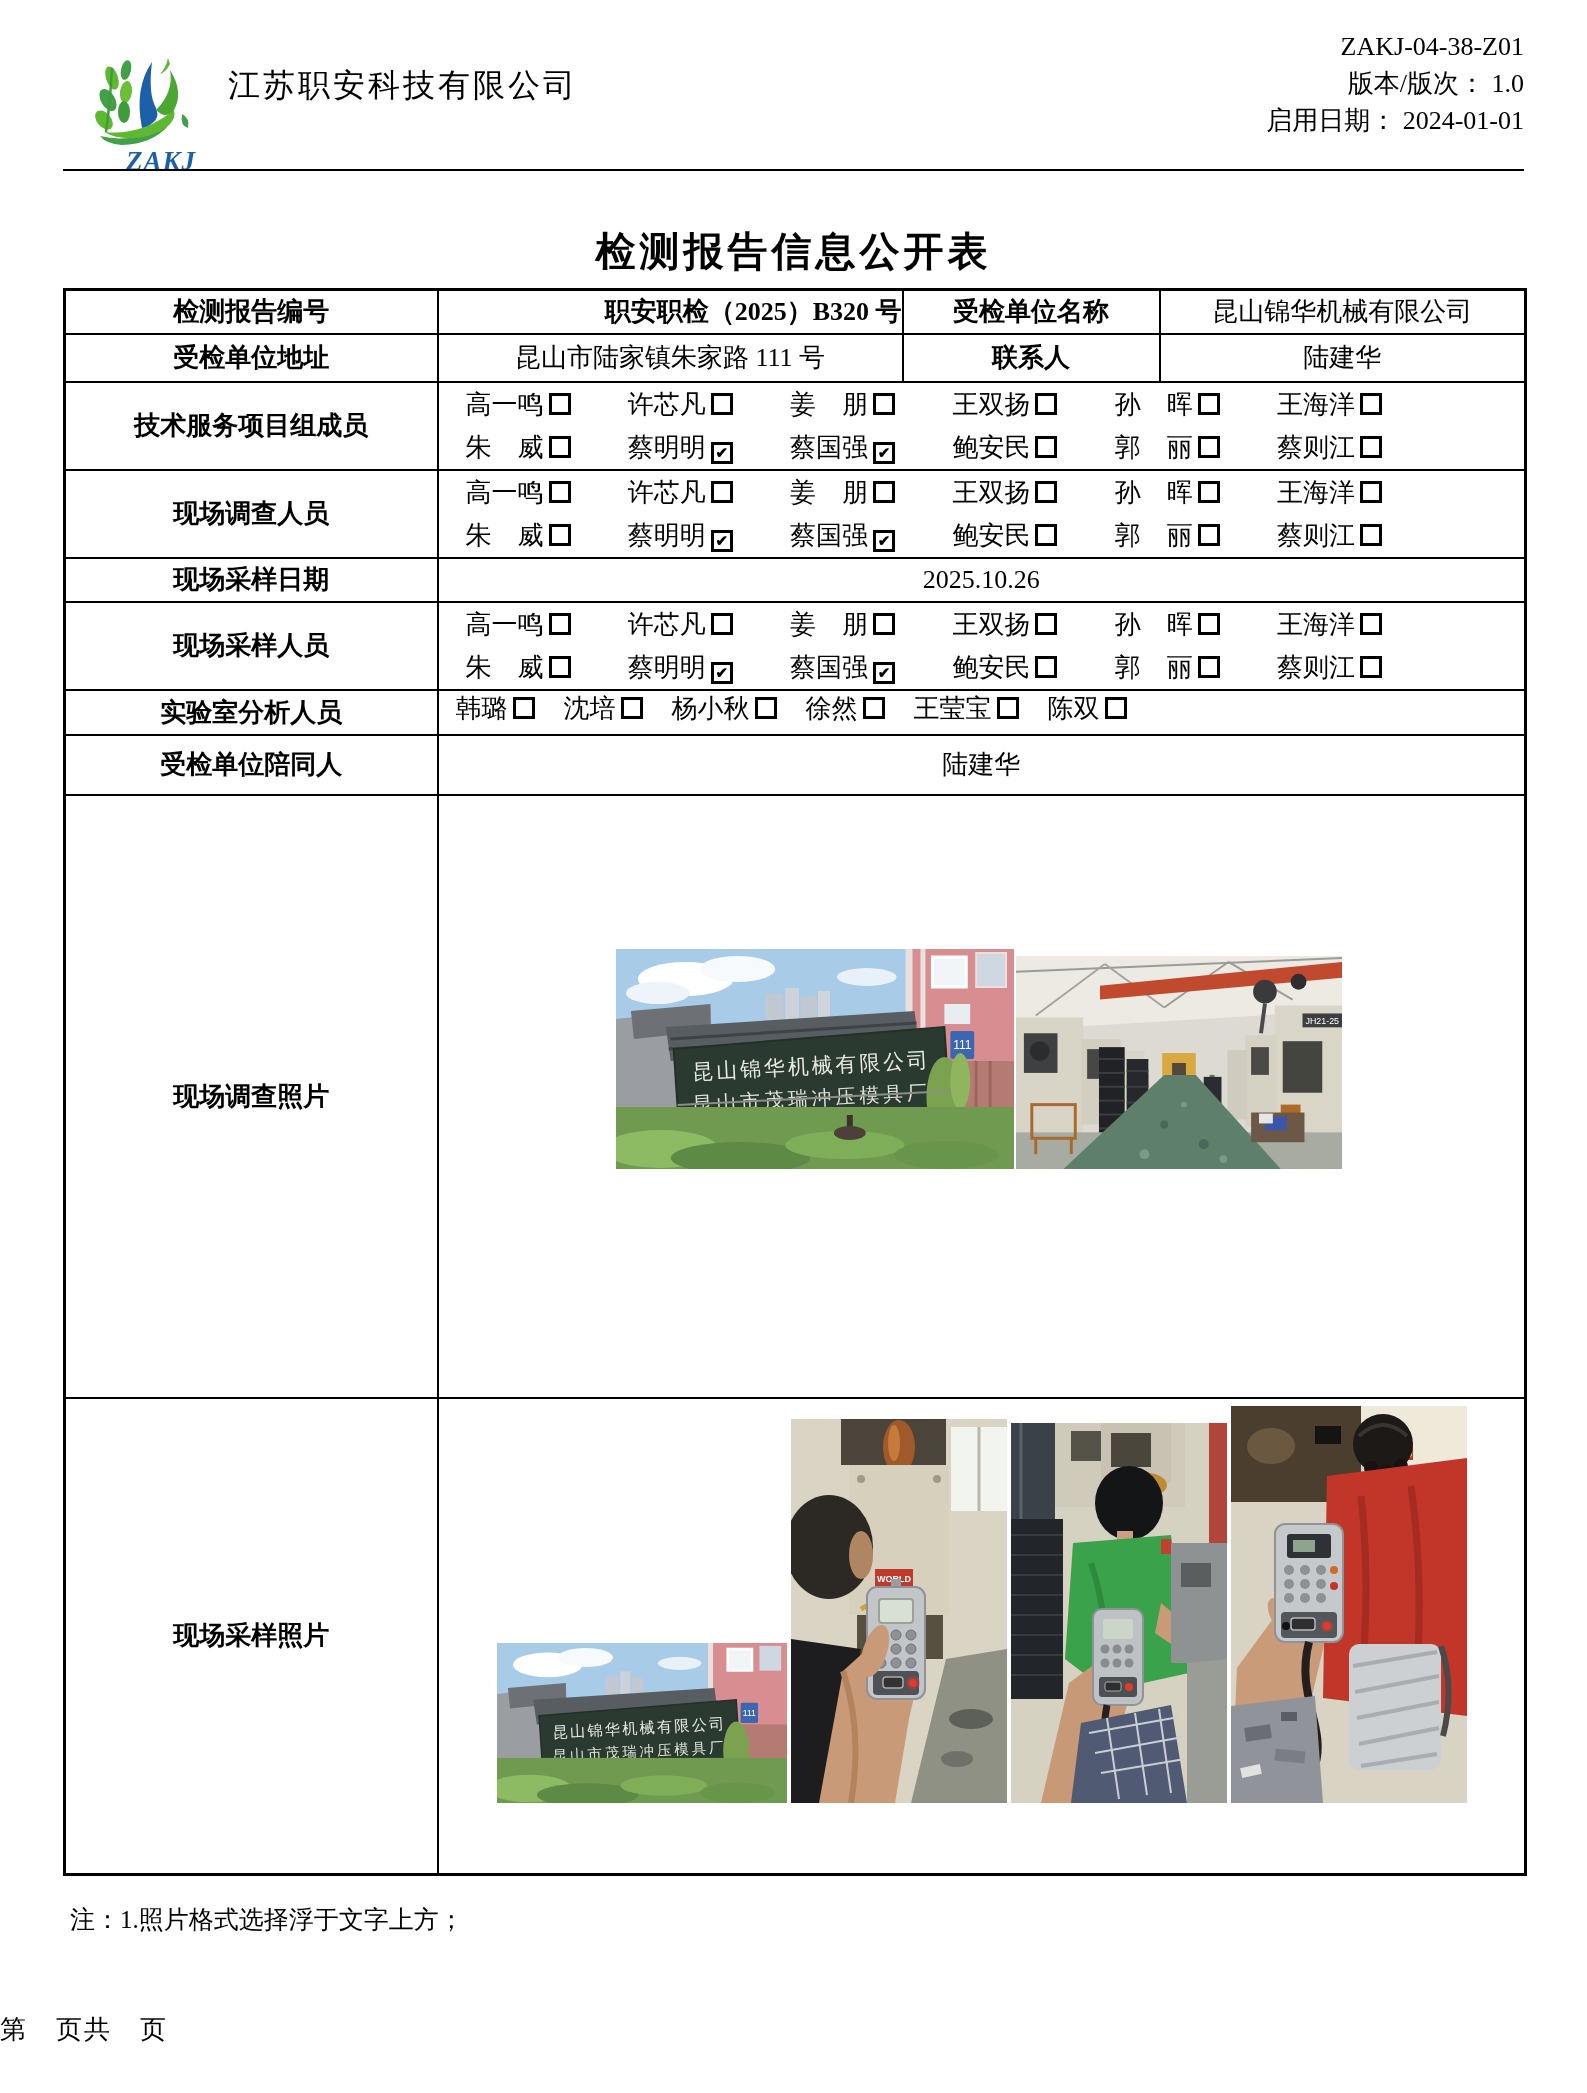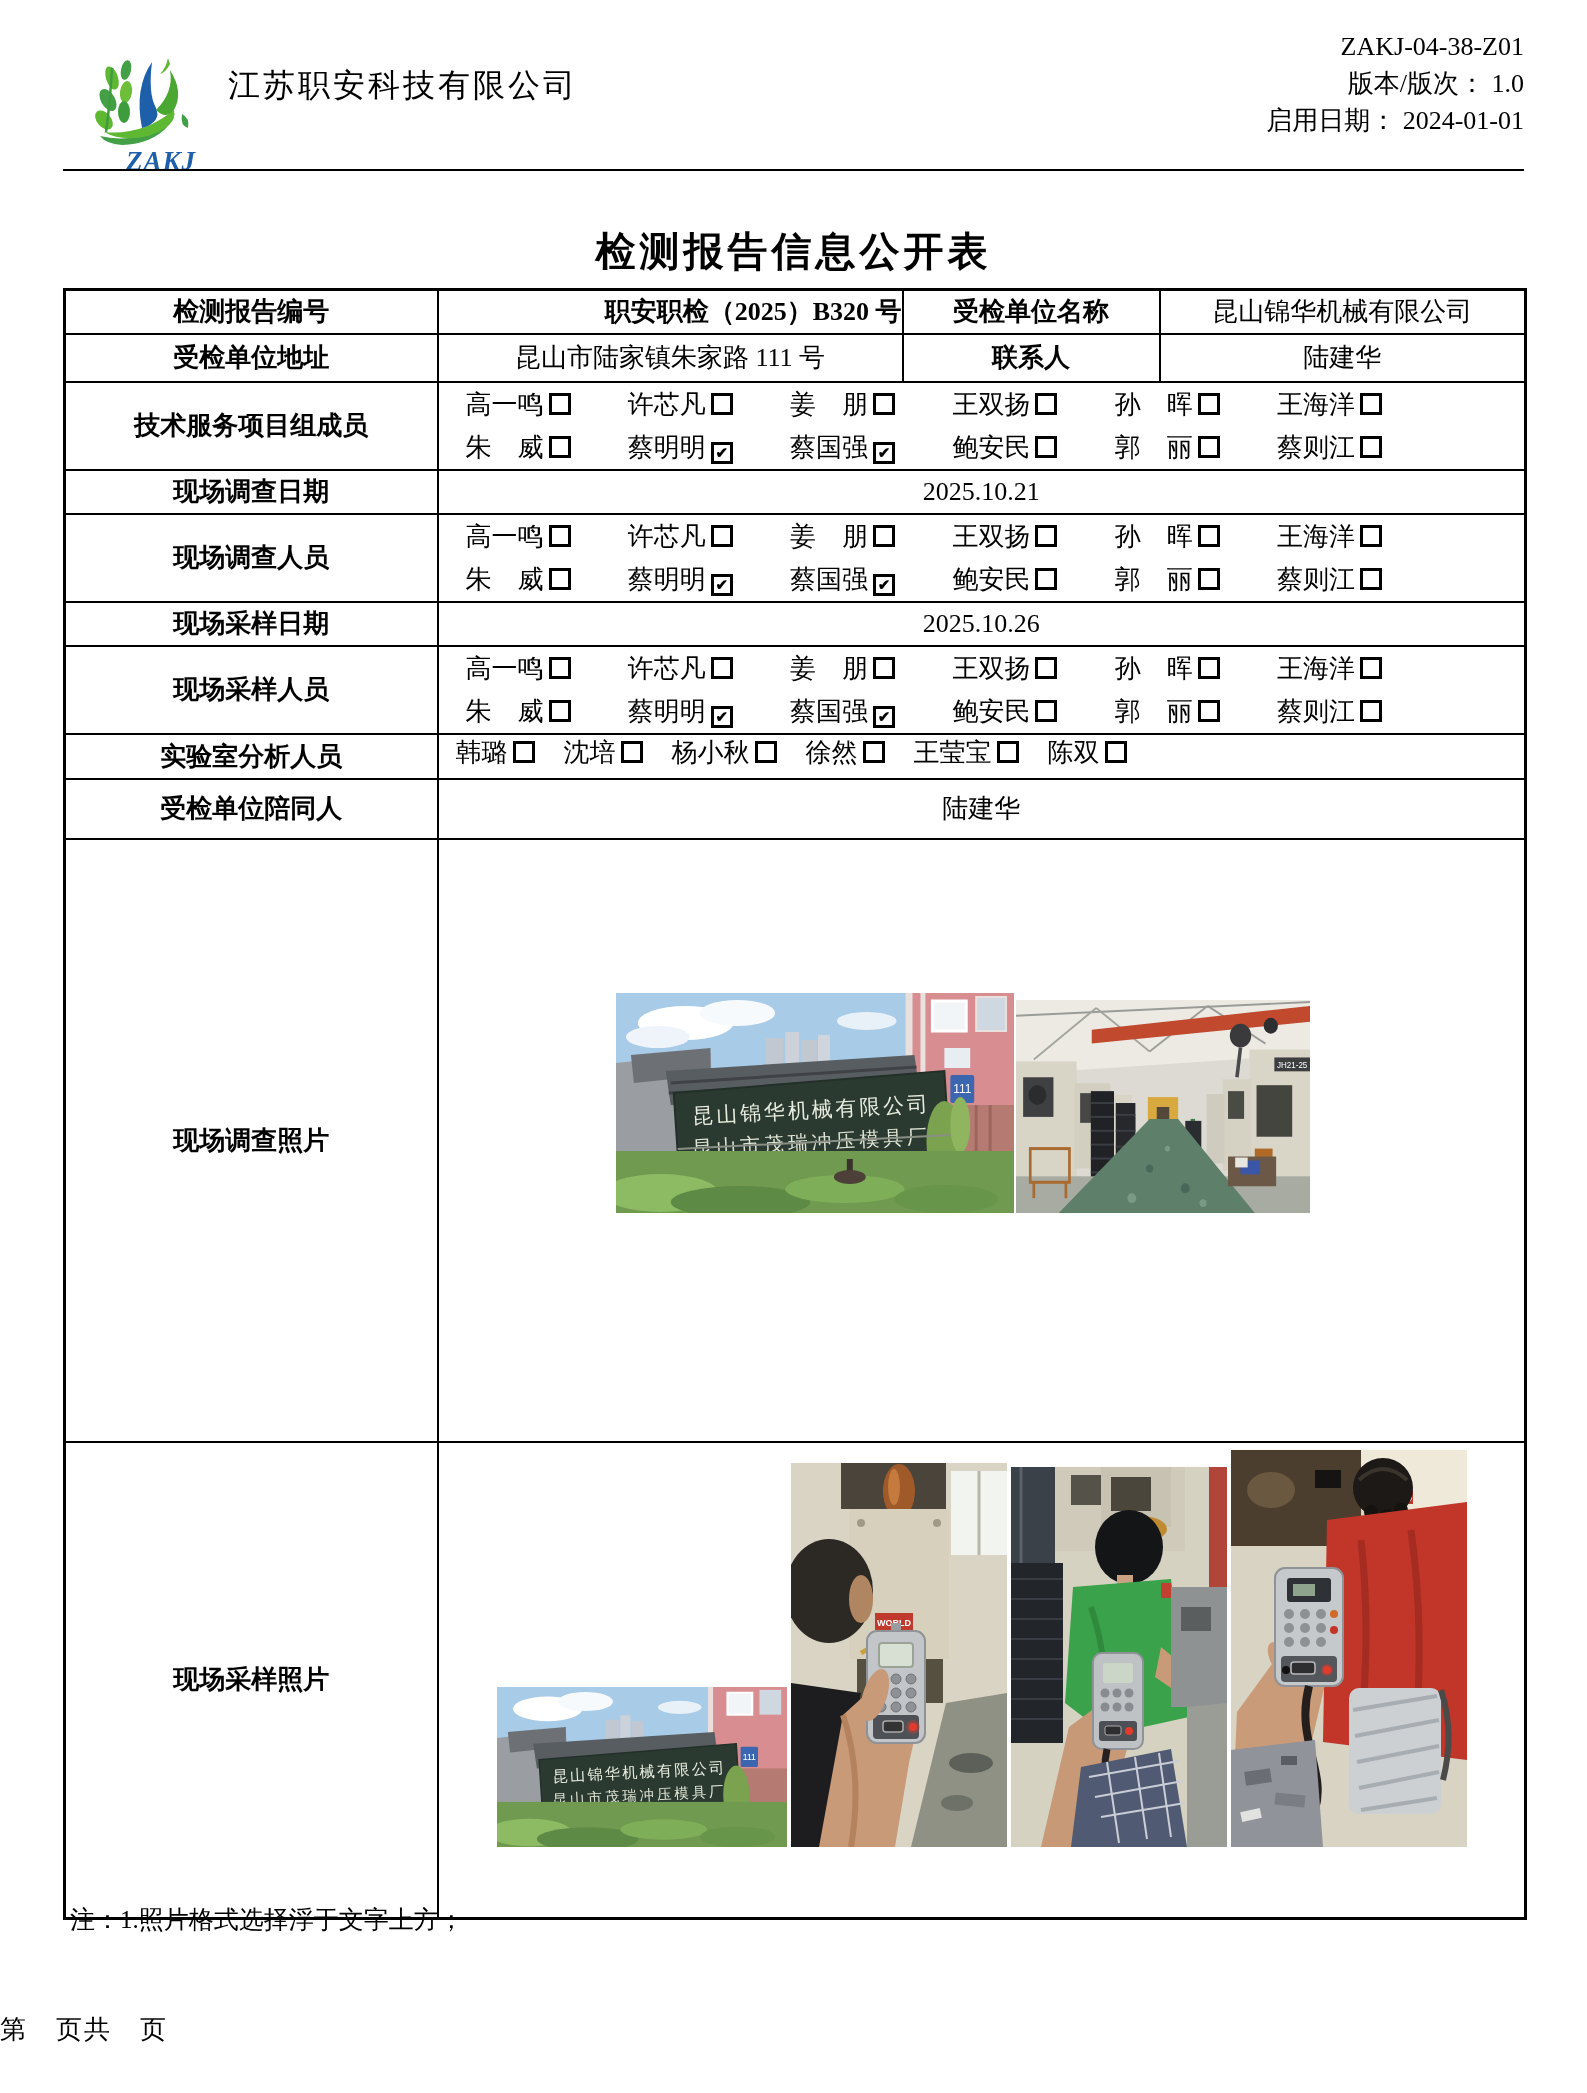--- a/index.html
+++ b/index.html
@@ -99,24 +99,20 @@
             </div>
         <div class="staffline">
               <span class="staff"><span>朱　威</span><span class="cb"></span></span>
               <span class="staff"><span>蔡明明</span><span class="cb">✔</span></span>
               <span class="staff"><span>蔡国强</span><span class="cb">✔</span></span>
               <span class="staff"><span>鲍安民</span><span class="cb"></span></span>
               <span class="staff"><span>郭　丽</span><span class="cb"></span></span>
               <span class="staff"><span>蔡则江</span><span class="cb"></span></span>
             </div>
       </td>
-    </tr>
-    <tr style="height:44px">
-      <td class="lbl">现场调查日期</td>
-      <td colspan="3" class="val">2025.10.21</td>
     </tr>
     <tr style="height:86px">
       <td class="lbl">现场调查人员</td>
       <td colspan="3">
         <div class="staffline">
               <span class="staff"><span>高一鸣</span><span class="cb"></span></span>
               <span class="staff"><span>许芯凡</span><span class="cb"></span></span>
               <span class="staff"><span>姜　朋</span><span class="cb"></span></span>
               <span class="staff"><span>王双扬</span><span class="cb"></span></span>
               <span class="staff"><span>孙　晖</span><span class="cb"></span></span>
@@ -216,21 +212,21 @@
             <line x1="62" y1="156" x2="336" y2="142" stroke="#8a8f85" stroke-width="2"></line>
             <ellipse cx="45" cy="200" rx="58" ry="19" fill="#8dbb63"></ellipse>
             <ellipse cx="125" cy="209" rx="70" ry="16" fill="#5d8a44"></ellipse>
             <ellipse cx="230" cy="196" rx="60" ry="14" fill="#7fae58"></ellipse>
             <ellipse cx="332" cy="206" rx="52" ry="14" fill="#679549"></ellipse>
             <rect x="232" y="166" width="6" height="16" fill="#3a332c"></rect>
             <ellipse cx="235" cy="184" rx="16" ry="7" fill="#4c4038"></ellipse>
           </svg>
         </div>
 
-        <div class="photo" style="left:577px;top:160px;width:294px;height:213px">
+        <div class="photo" style="left:577px;top:160px;width:326px;height:213px">
           <svg viewBox="0 0 330 215" preserveAspectRatio="none">
             <rect width="330" height="215" fill="#dcdad2"></rect>
             <polygon points="0,0 330,0 330,55 0,75" fill="#eceae3"></polygon>
             <line x1="0" y1="16" x2="330" y2="2" stroke="#9b9c98" stroke-width="2"></line>
             <line x1="20" y1="60" x2="90" y2="8" stroke="#a3a4a0" stroke-width="2"></line>
             <line x1="90" y1="8" x2="150" y2="52" stroke="#a3a4a0" stroke-width="2"></line>
             <line x1="150" y1="52" x2="215" y2="6" stroke="#9b9c98" stroke-width="2"></line>
             <line x1="215" y1="6" x2="280" y2="44" stroke="#9b9c98" stroke-width="2"></line>
             <polygon points="85,30 330,6 330,22 85,44" fill="#c0492e"></polygon>
             <circle cx="252" cy="36" r="12" fill="#3a3a3c"></circle>

